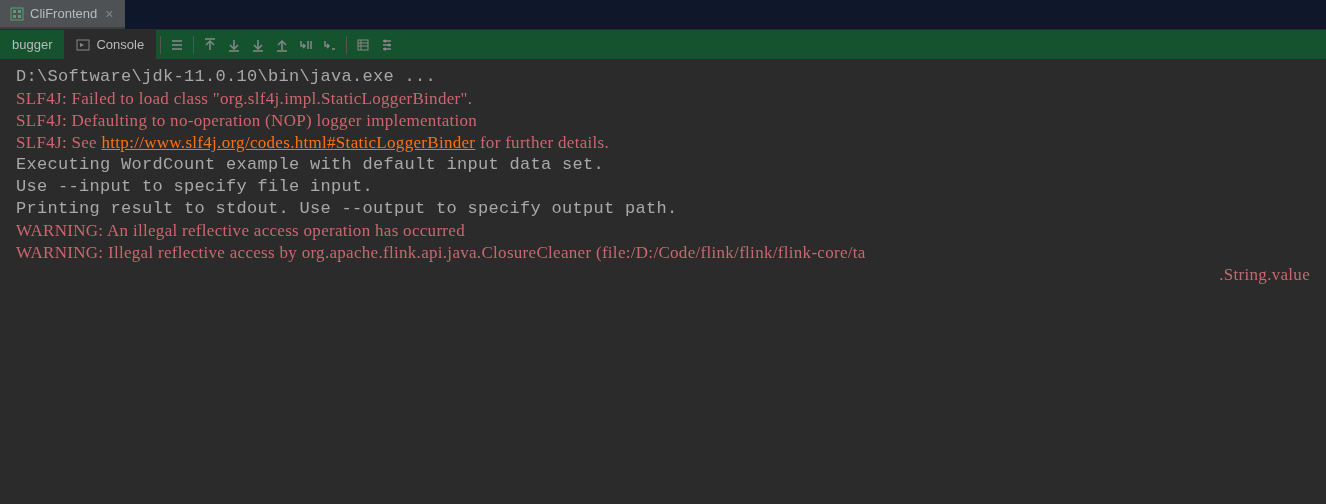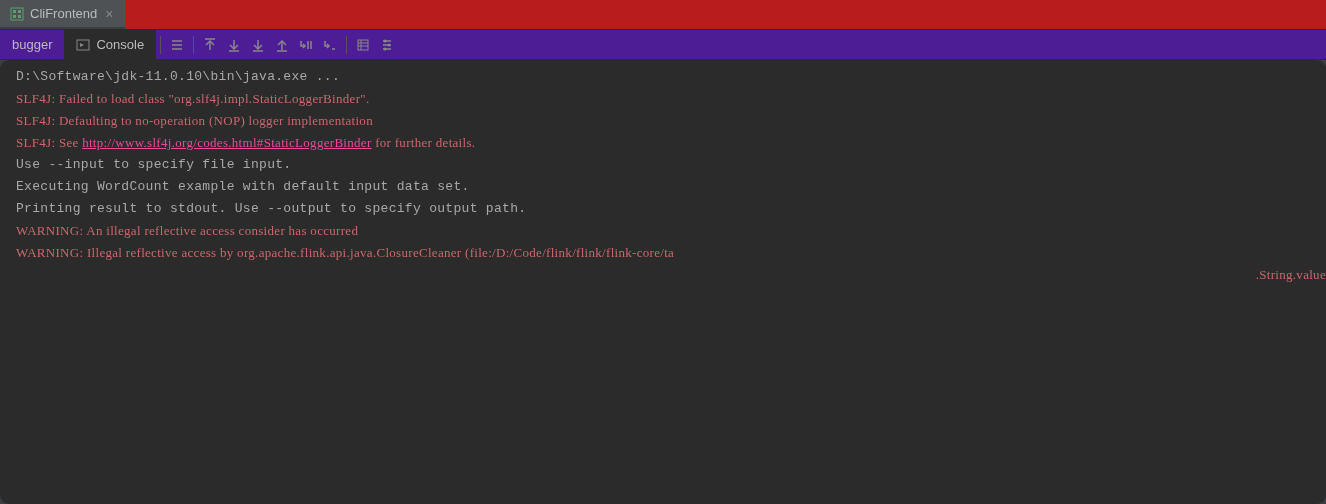--- a/index.html
+++ b/index.html
@@ -10,21 +10,21 @@
     body {
       font-family: "Segoe UI", Arial, sans-serif;
       font-size: 13px;
       background: #3c3f41;
       color: #bbbbbb;
       width: 1326px;
       height: 504px;
       overflow: hidden;
     }
     .tab-bar {
-      background: #b91c1c;
+      background: #0f172a;
       height: 30px;
       display: flex;
       align-items: center;
       border-bottom: 1px solid #2b2b2b;
     }
     .tab {
       display: flex;
       align-items: center;
       padding: 0 10px;
       height: 100%;
@@ -39,21 +39,21 @@
       align-items: center;
       justify-content: center;
     }
     .tab-close {
       color: #888;
       cursor: pointer;
       padding: 0 2px;
       font-size: 14px;
     }
     .toolbar {
-      background: #4c1d95;
+      background: #14532d;
       height: 30px;
       display: flex;
       align-items: center;
       border-bottom: 1px solid #2b2b2b;
     }
     .toolbar-tab {
       display: flex;
       align-items: center;
       padding: 0 12px;
       height: 100%;
@@ -76,38 +76,37 @@
       height: 24px;
       display: inline-flex;
       align-items: center;
       justify-content: center;
       color: #888;
       cursor: pointer;
     }
     .console {
       background: #2b2b2b;
       font-family: "Consolas", "Courier New", monospace;
-      font-size: 13px;
+      font-size: 17px;
       line-height: 22px;
-      padding: 6px 0 6px 16px;
+      padding: 6px 16px 6px 16px;
       height: calc(100% - 60px);
       overflow: hidden;
       letter-spacing: 0.3px;
-      border-radius: 9px;
     }
     .line {
       white-space: pre;
       color: #a8a8a8;
     }
     .line.red {
       color: #cc666e;
       font-family: Liberation Serif, serif;
     }
     .line a {
-      color: #ec4899;
+      color: #f97316;
       text-decoration: underline;
     }
     .indent {
       padding-left: 10px;
       text-align: right;
     }
     svg {
       display: block;
     }
   </style>
@@ -214,19 +213,19 @@
       <circle cx="5" cy="11" r="1.5" fill="#888"></circle>
     </svg>
   </div>
 </div>
 
 <div class="console" id="console-output">
 <div class="line">D:\Software\jdk-11.0.10\bin\java.exe ...</div>
     <div class="line red">SLF4J: Failed to load class "org.slf4j.impl.StaticLoggerBinder".</div>
     <div class="line red">SLF4J: Defaulting to no-operation (NOP) logger implementation</div>
     <div class="line red">SLF4J: See <a href="#">http://www.slf4j.org/codes.html#StaticLoggerBinder</a> for further details.</div>
+    <div class="line">Executing WordCount example with default input data set.</div>
     <div class="line">Use --input to specify file input.</div>
-    <div class="line">Executing WordCount example with default input data set.</div>
     <div class="line">Printing result to stdout. Use --output to specify output path.</div>
-    <div class="line red">WARNING: An illegal reflective access consider has occurred</div>
+    <div class="line red">WARNING: An illegal reflective access operation has occurred</div>
     <div class="line red">WARNING: Illegal reflective access by org.apache.flink.api.java.ClosureCleaner (file:/D:/Code/flink/flink/flink-core/ta</div>
     <div class="line red indent">.String.value</div>
   </div>
 
 </body></html>

